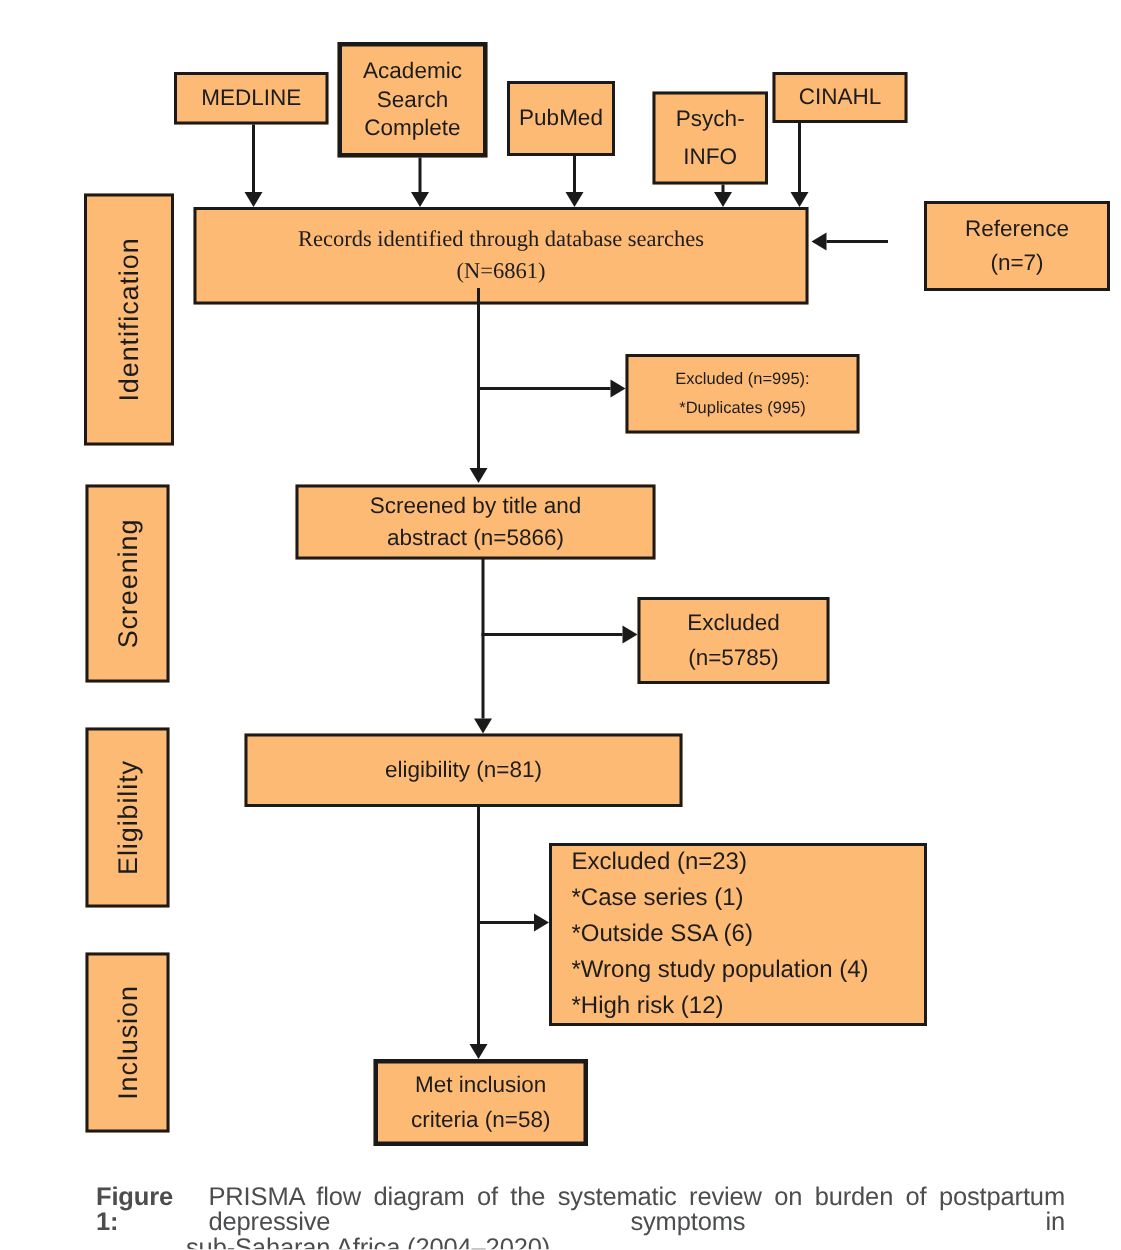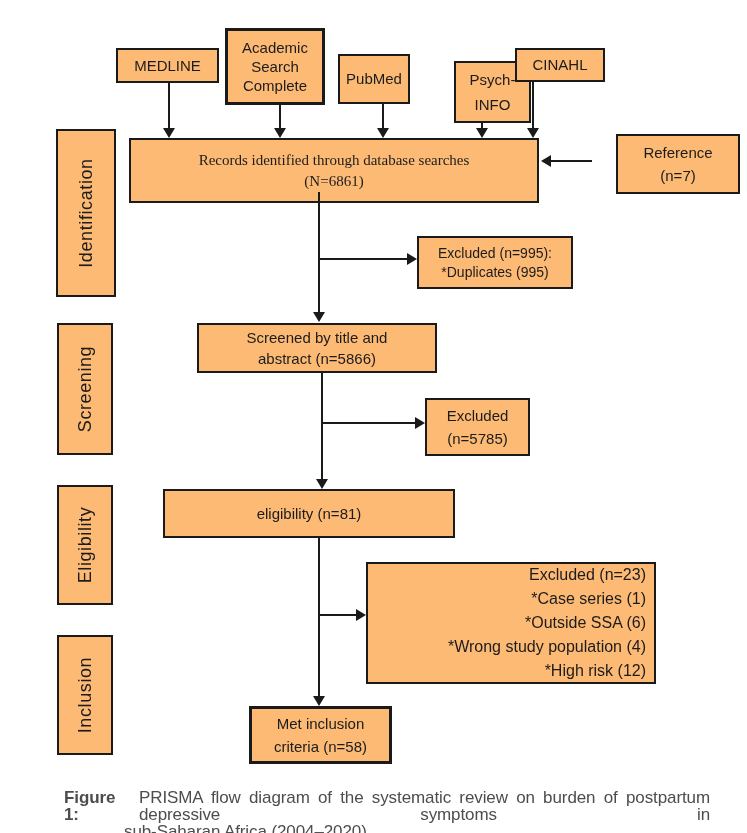--- a/index.html
+++ b/index.html
@@ -39,21 +39,21 @@
   <div class="box thick" style="left:225px; top:28px; width:100px; height:77px; line-height:19px;">
     <div>Academic</div>
     <div>Search</div>
     <div>Complete</div>
   </div>
 
   <div class="box" style="left:338px; top:54px; width:72px; height:50px;">
     <div>PubMed</div>
   </div>
 
-  <div class="box" style="left:454px; top:61px; width:77px; height:62px; line-height:25px;">
+  <div class="box" style="left:435px; top:61px; width:77px; height:62px; line-height:25px;">
     <div>Psych-</div>
     <div>INFO</div>
   </div>
 
   <div class="box" style="left:515px; top:48px; width:90px; height:34px;">
     <div>CINAHL</div>
   </div>
 
   <div class="box" style="left:56px; top:129px; width:60px; height:168px;">
     <span class="rot">Identification</span>
@@ -71,40 +71,40 @@
   <div class="box" style="left:129px; top:138px; width:410px; height:65px; line-height:21px;font-family:Liberation Serif, serif;">
     <div>Records identified through database searches</div>
     <div>(N=6861)</div>
   </div>
 
   <div class="box" style="left:592px; top:134px; width:124px; height:60px; line-height:23px;margin-left:24px;">
     <div>Reference</div>
     <div>(n=7)</div>
   </div>
 
-  <div class="box" style="left:417px; top:236px; width:156px; height:53px; font-size:14px; line-height:19px;">
+  <div class="box" style="left:417px; top:236px; width:156px; height:53px; font-size:11px; line-height:19px;">
     <div>Excluded (n=995):</div>
     <div>*Duplicates (995)</div>
   </div>
 
   <div class="box" style="left:197px; top:323px; width:240px; height:50px; line-height:21px;">
     <div>Screened by title and</div>
     <div>abstract (n=5866)</div>
   </div>
 
-  <div class="box" style="left:425px; top:398px; width:105px; height:58px; line-height:23px;">
+  <div class="box" style="left:425px; top:398px; width:128px; height:58px; line-height:23px;">
     <div>Excluded</div>
     <div>(n=5785)</div>
   </div>
 
   <div class="box" style="left:163px; top:489px; width:292px; height:49px; line-height:21px;">
     <div>eligibility (n=81)</div>
   </div>
 
-  <div class="box left-align" style="left:366px; top:562px; width:290px; height:122px;align-items:flex-end;">
+  <div class="box left-align" style="left:366px; top:562px; width:252px; height:122px;">
     <div>Excluded (n=23)</div>
     <div>*Case series (1)</div>
     <div>*Outside SSA (6)</div>
     <div>*Wrong study population (4)</div>
     <div>*High risk (12)</div>
   </div>
 
   <div class="box thick" style="left:249px; top:706px; width:143px; height:58px; line-height:23px;">
     <div>Met inclusion</div>
     <div>criteria (n=58)</div>

